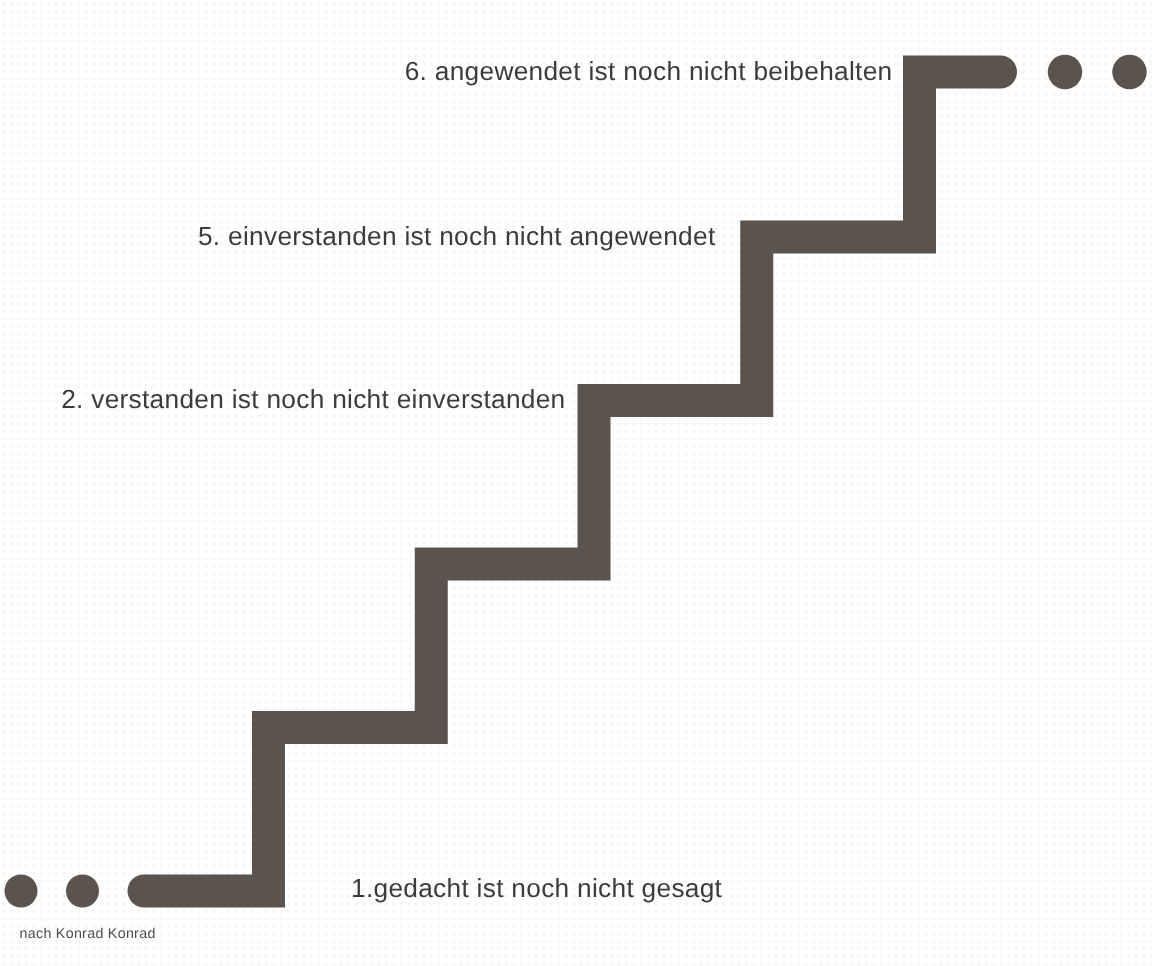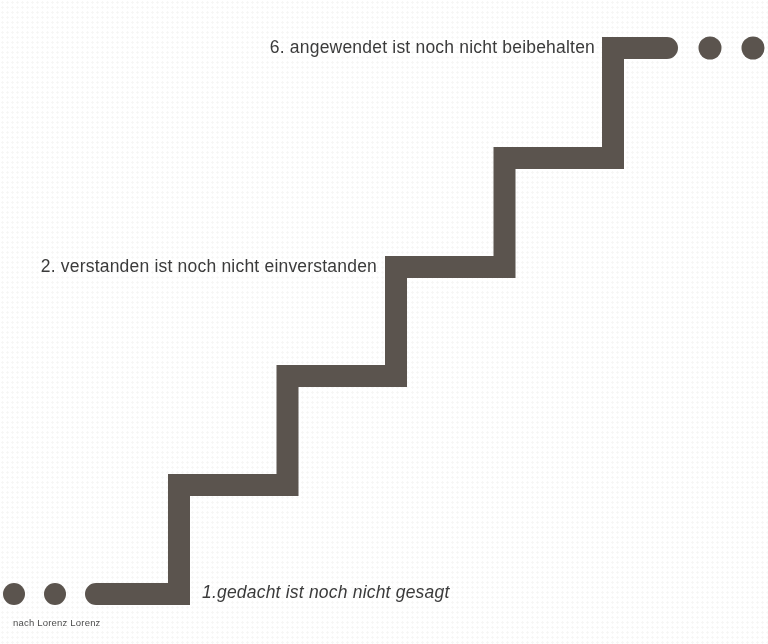--- a/index.html
+++ b/index.html
@@ -54,24 +54,25 @@
 
     <path d="M 96 594 H 179 V 485 H 287.5 V 376 H 396 V 267 H 504.5 V 158 H 613 V 48 H 667" fill="none" stroke-width="22" stroke-linecap="round" stroke-linejoin="miter" stroke="#5b544e"></path>
 
     <circle cx="14" cy="594" r="11" fill="#5b544e"></circle>
     <circle cx="55" cy="594" r="11" fill="#5b544e"></circle>
 
     <circle cx="710" cy="48" r="11.5" fill="#5b544e"></circle>
     <circle cx="753" cy="48" r="11.5" fill="#5b544e"></circle>
   </svg>
 
-  <div class="step-label" style="left:202px; top:593px;font-style:italic;">1.gedacht ist noch nicht gesagt</div>
+  <div class="step-label" style="left:234px; top:593px;">1.gedacht ist noch nicht gesagt</div>
 
 
 
   <div class="step-label" style="right:391px; top:267px;">2. verstanden ist noch nicht einverstanden</div>
 
+  <div class="step-label" style="right:291px; top:158px;">5. einverstanden ist noch nicht angewendet</div>
 
   <div class="step-label" style="right:173px; top:48px;">6. angewendet ist noch nicht beibehalten</div>
 
-  <div class="attribution" style="left:13px; top:623px;">nach Lorenz Lorenz</div>
+  <div class="attribution" style="left:13px; top:623px;">nach Konrad Konrad</div>
 
 </div>
 
 </body></html>

